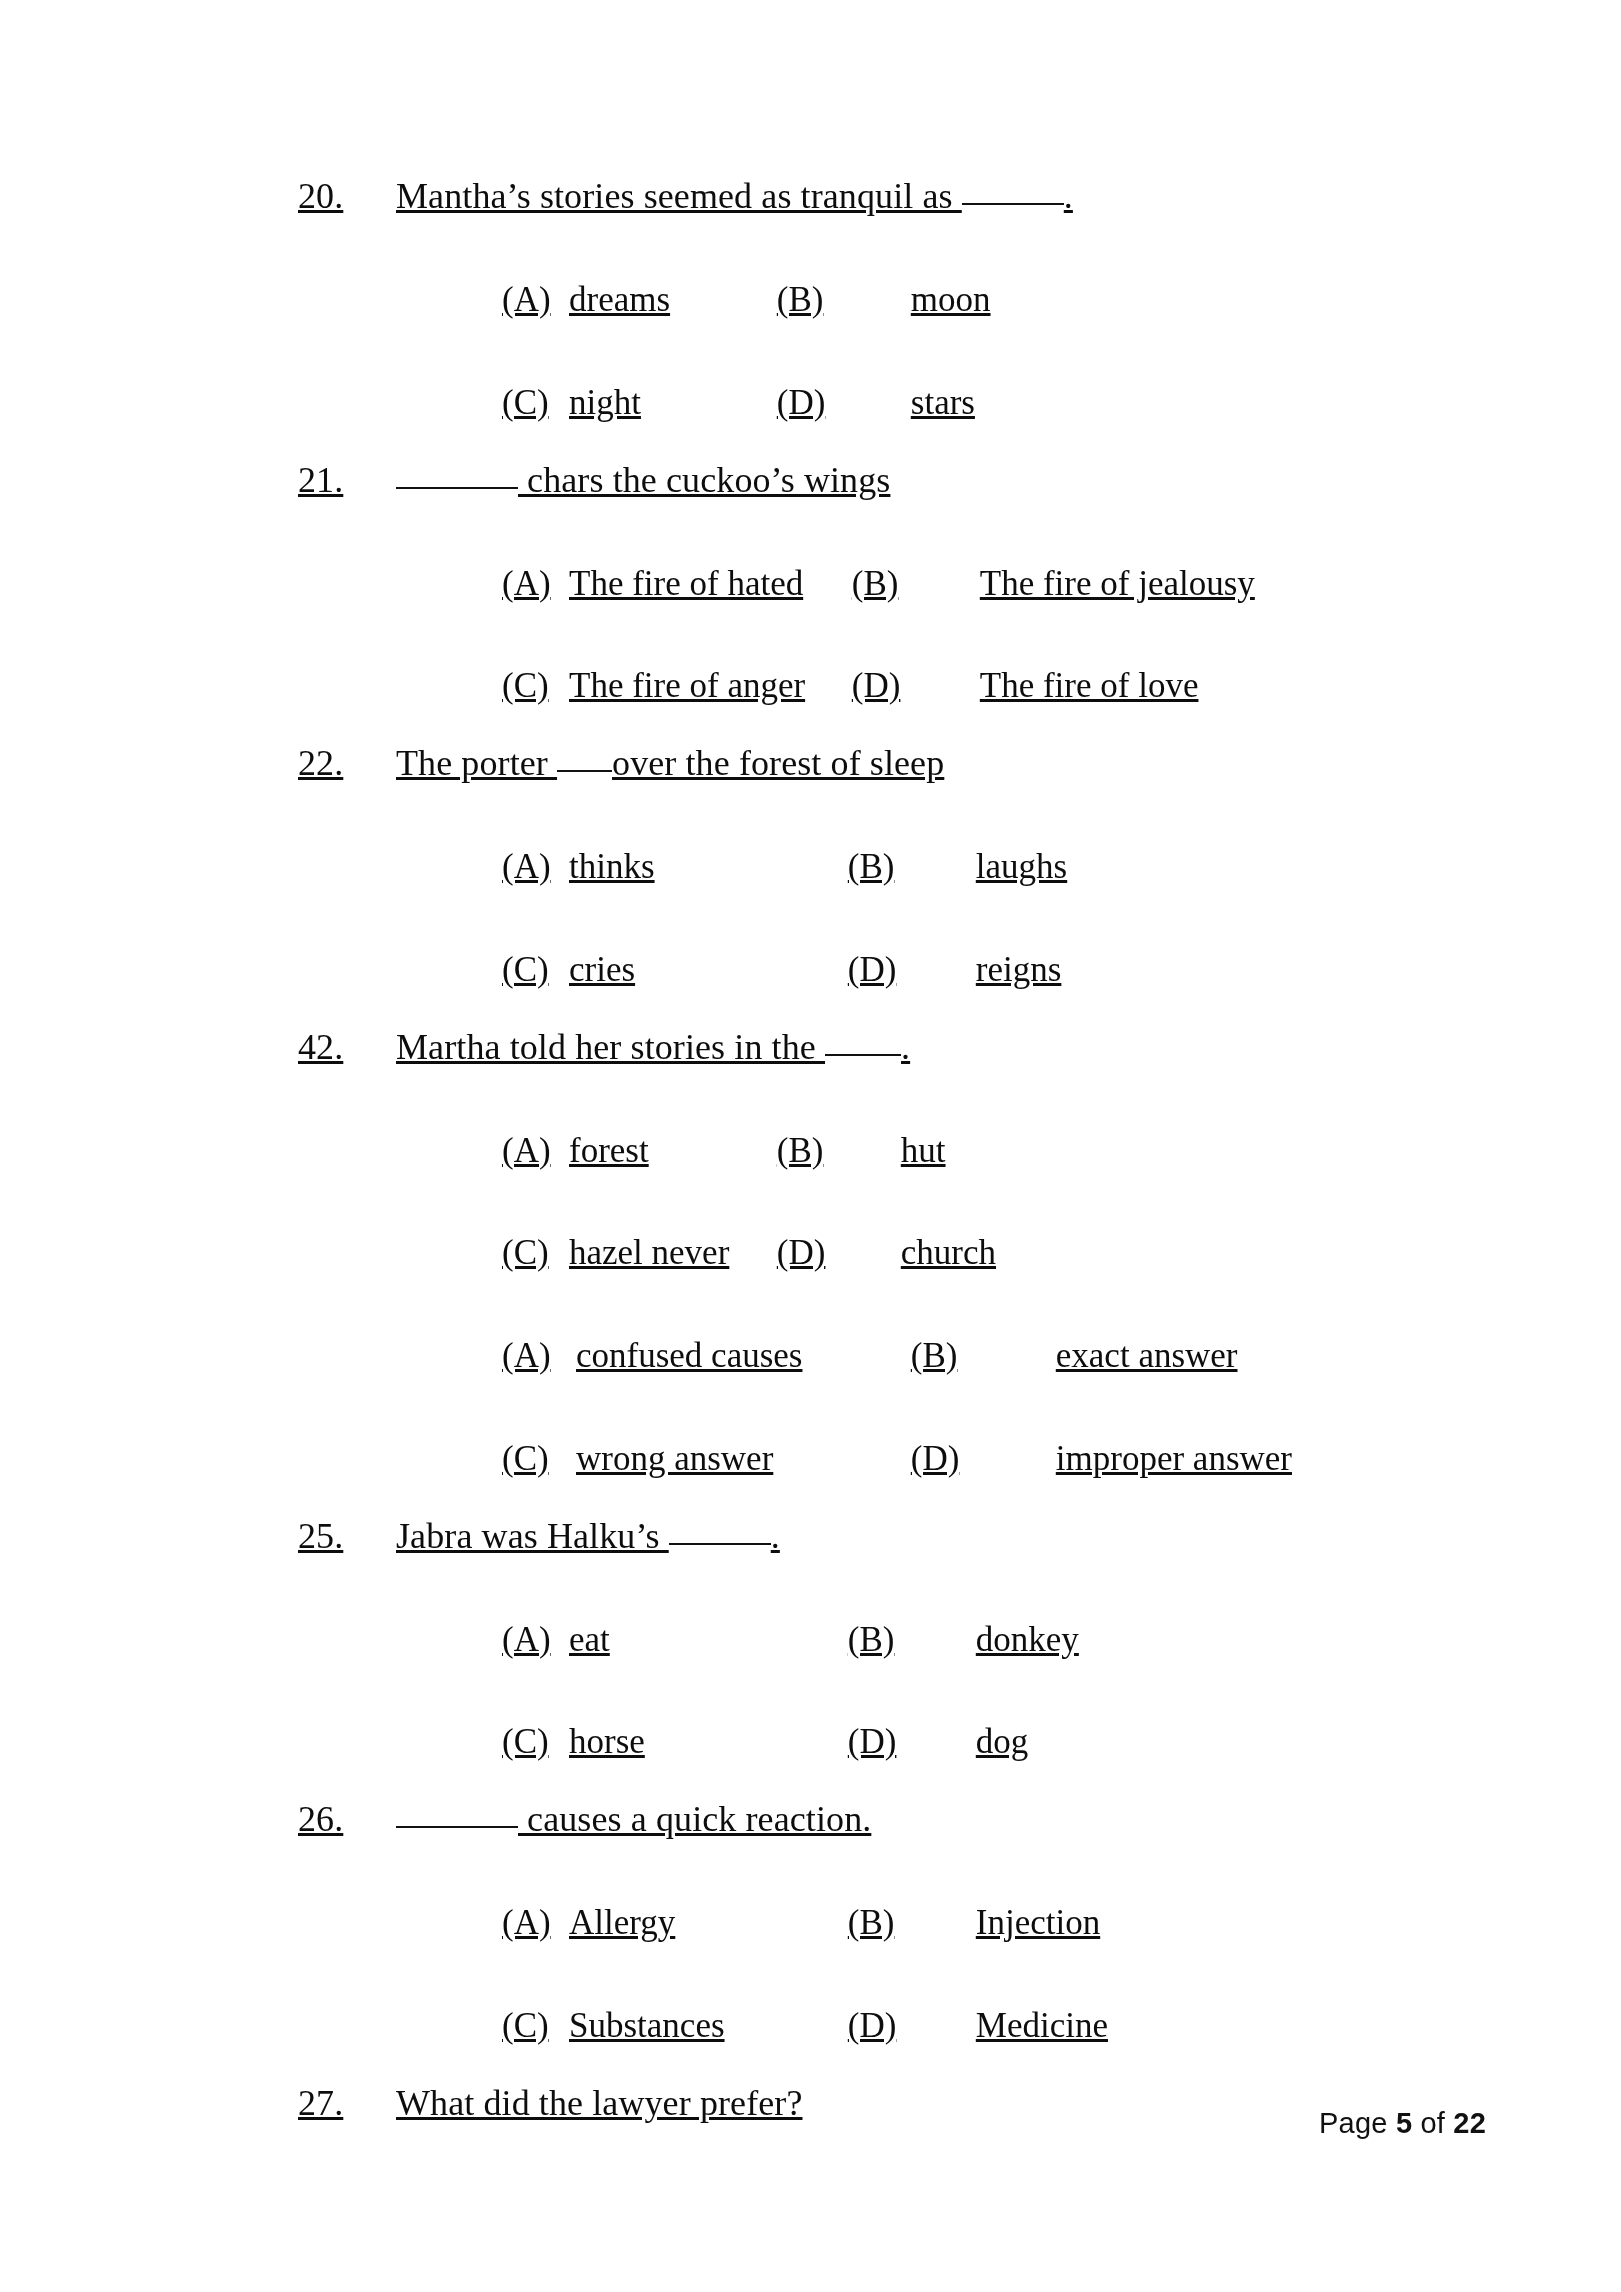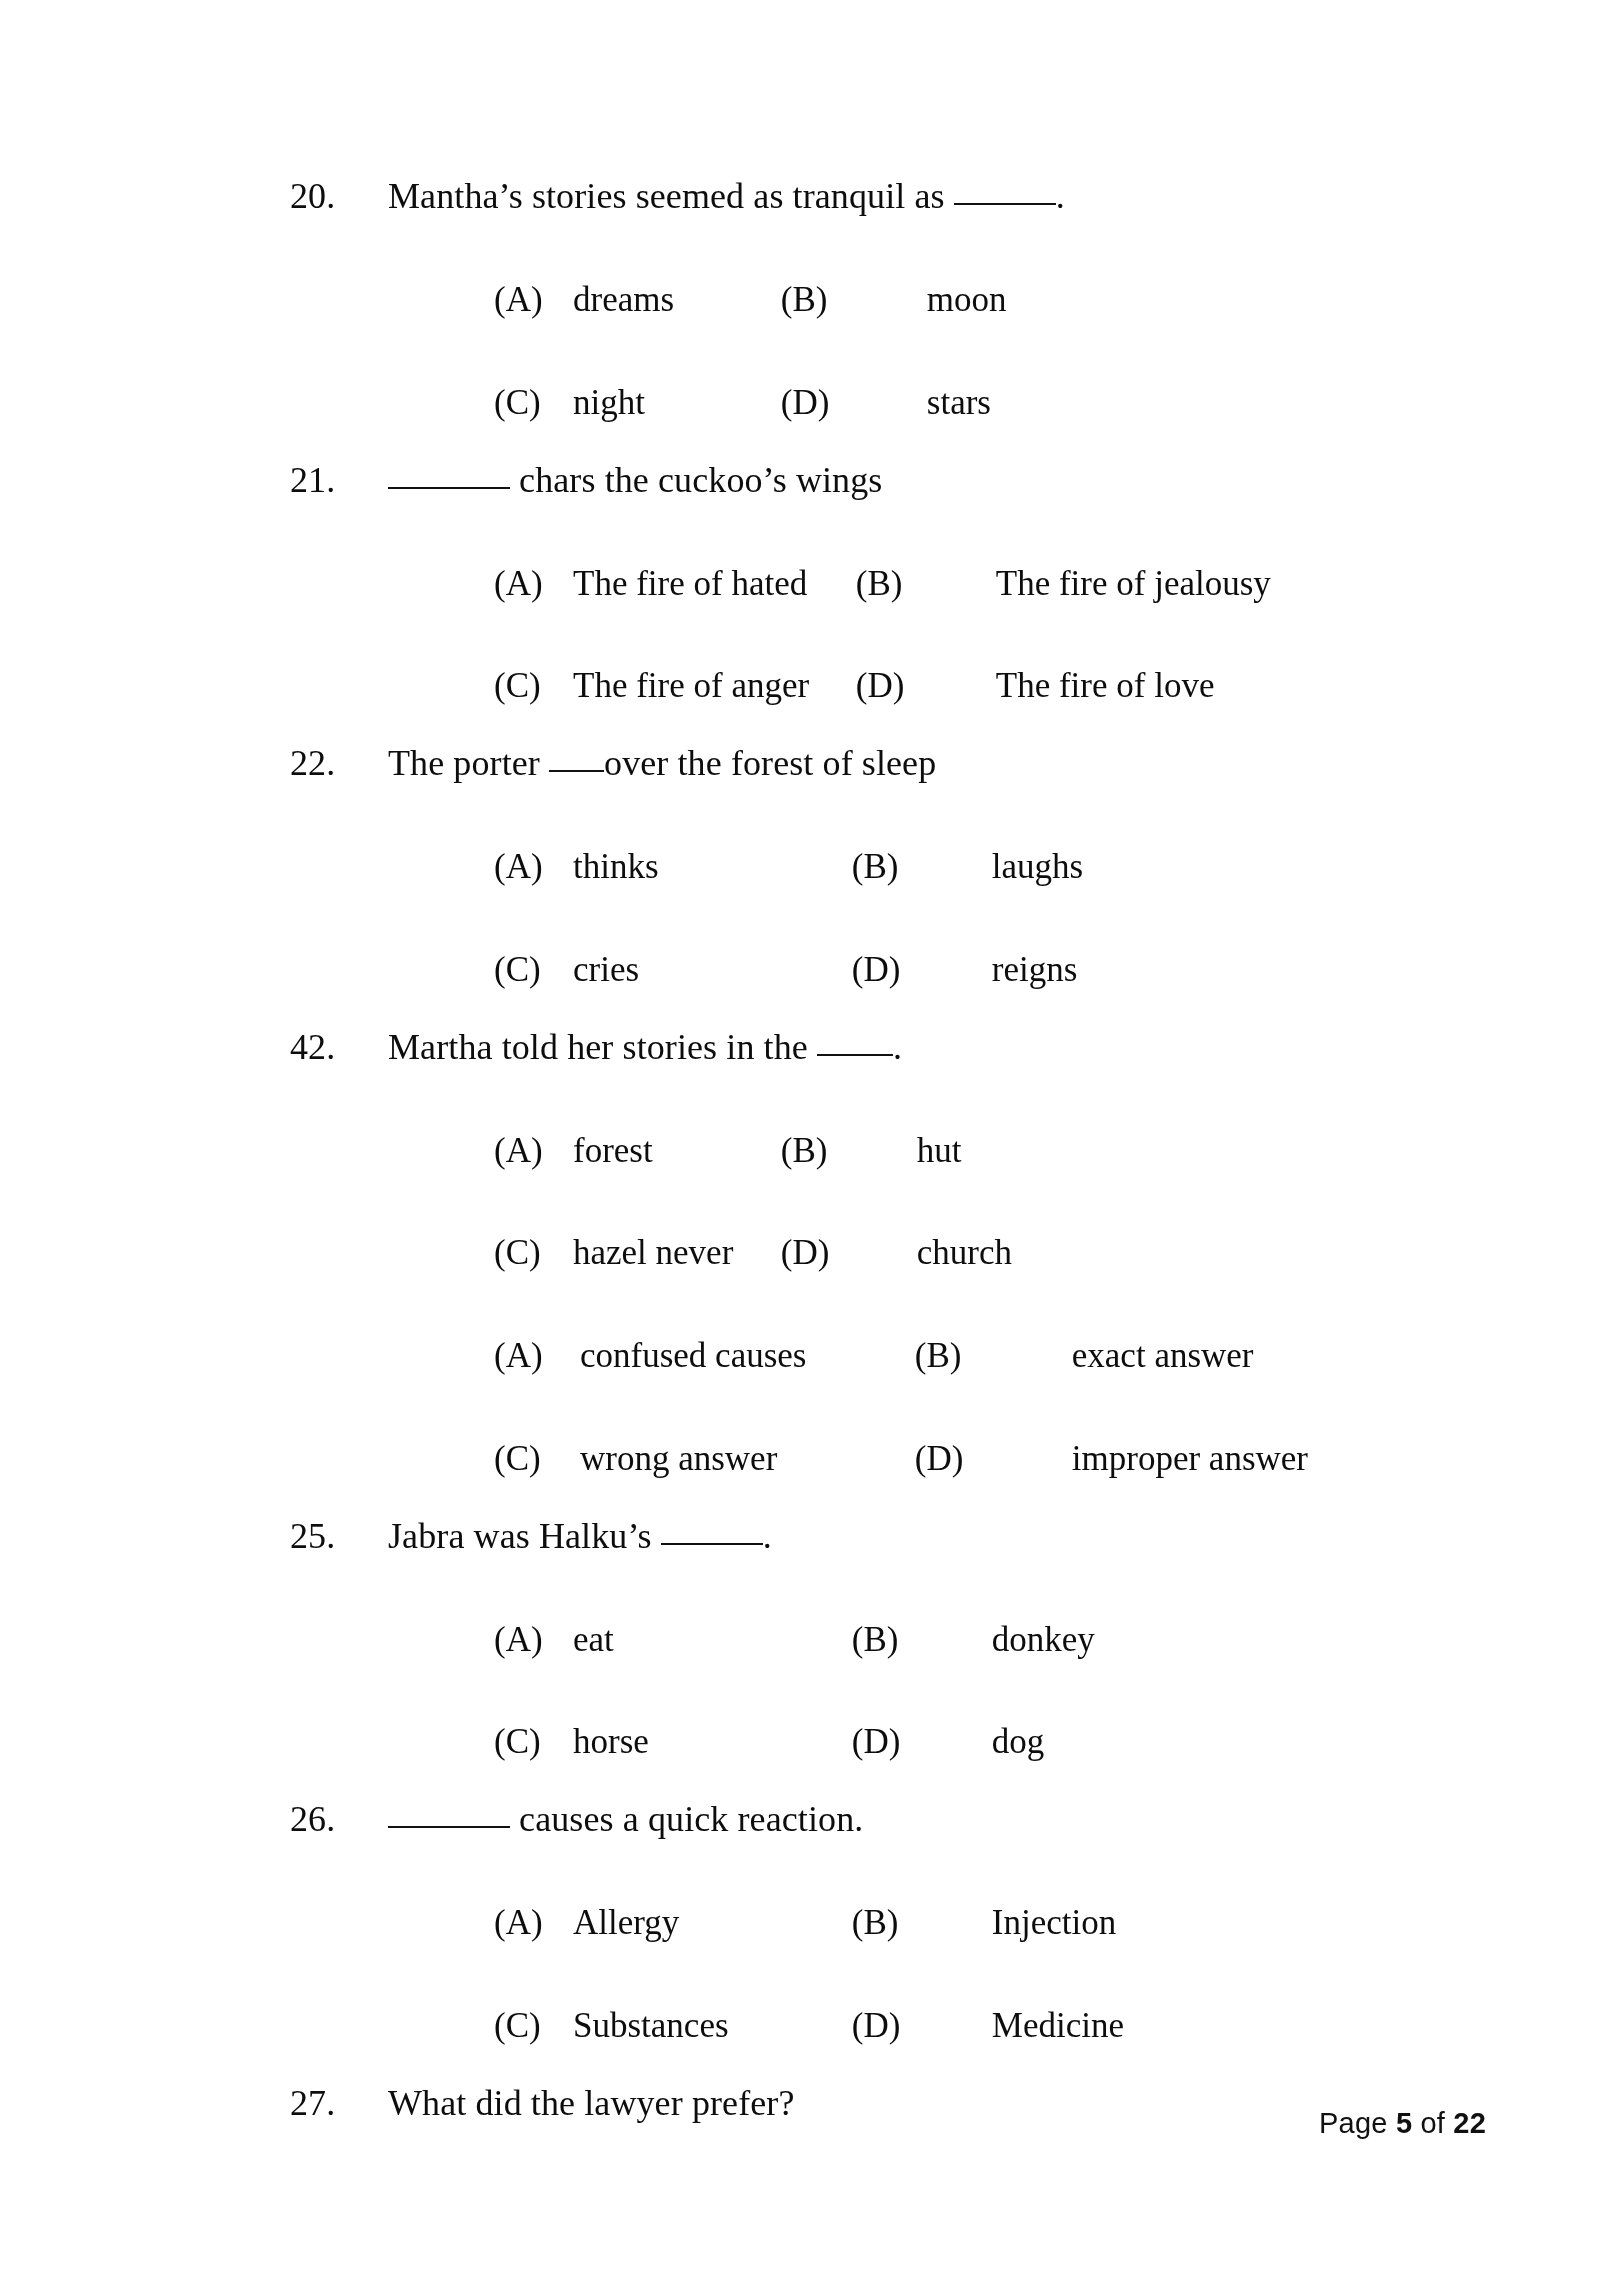--- a/index.html
+++ b/index.html
@@ -13,23 +13,24 @@
     width: 1621px;
     height: 2293px;
     background: #ffffff;
     overflow: hidden;
     font-family: "Liberation Serif", "DejaVu Serif", serif;
     color: #0d0d0d;
   }
 
   .content {
     position: absolute;
-    left: 0;
+    left: 8px;
     top: 0;
     width: 1378px;
+    text-decoration: underline;
   }
 
   
   .q-block {
     position: relative;
     width: 100%;
   }
 
   .q-line {
     display: flex;
@@ -73,21 +74,20 @@
     align-items: baseline;
     flex: 0 0 auto;
   }
   .opt-tag {
     flex: 0 0 auto;
     text-align: left;
   }
   .opt-label {
     flex: 0 0 auto;
     white-space: pre;
-    margin-left: 12px;
   }
 
   
 
   
   .footer {
     position: absolute;
     right: 135px;
     bottom: 120px;
     font-family: "Liberation Sans", "DejaVu Sans", sans-serif;

